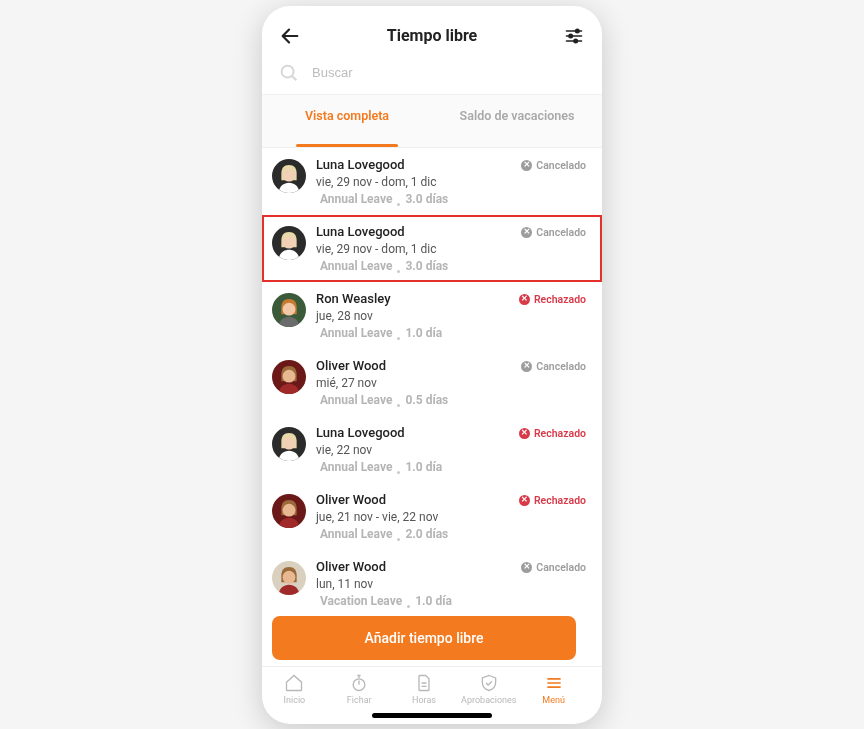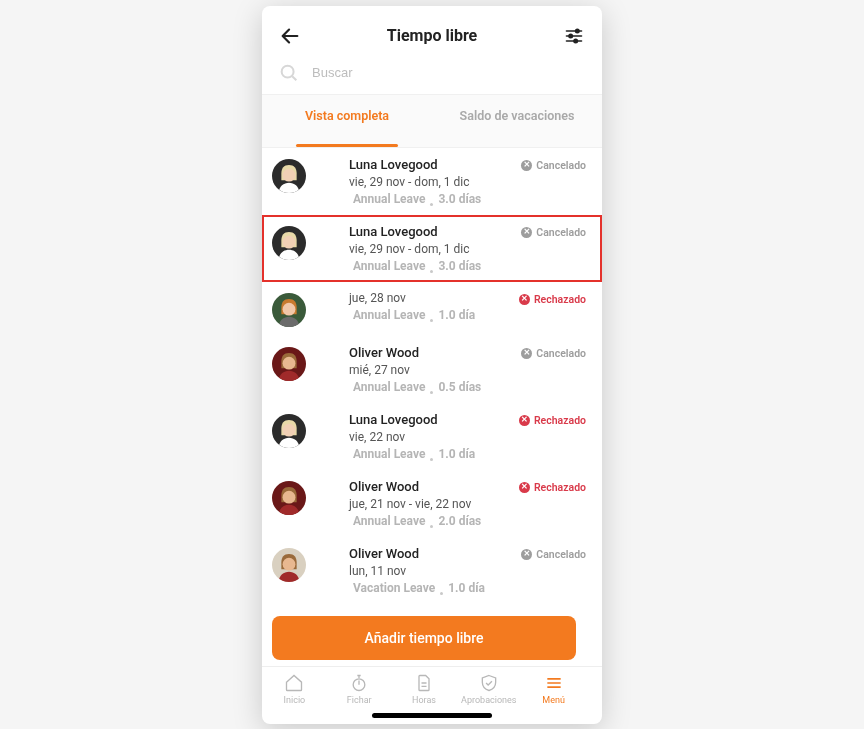--- a/index.html
+++ b/index.html
@@ -9,21 +9,21 @@
     width: 864px;
     height: 729px;
     display: flex;
     align-items: center;
     justify-content: center;
   }
   .phone {
     width: 340px;
     height: 718px;
     background: #fff;
-    border-radius: 8px;
+    border-radius: 28px;
     box-shadow: 0 6px 30px rgba(0,0,0,0.18);
     position: relative;
     overflow: hidden;
     display: flex;
     flex-direction: column;
   }
   .header {
     display: flex;
     align-items: center;
     justify-content: space-between;
@@ -87,21 +87,20 @@
   .list {
     flex: 1;
     overflow-y: hidden;
     position: relative;
   }
   .item {
     display: flex;
     align-items: flex-start;
     padding: 9px 16px 9px 10px;
     position: relative;
-    gap: 33px;
   }
   .item.highlighted {
     outline: 2px solid #e4312b;
     outline-offset: -2px;
   }
   .avatar {
     width: 34px; height: 34px;
     border-radius: 50%;
     flex-shrink: 0;
     margin-right: 10px;
@@ -279,20 +278,21 @@
       <div class="item">
     <div class="avatar">
           <svg viewBox="0 0 40 40">
     <rect width="40" height="40" fill="#3a5a3a"></rect>
     <path d="M20 7 c-6 0 -9 4 -9 10 v8 h18 v-8 c0 -6 -3 -10 -9 -10z" fill="#c87a2e"></path>
     <circle cx="20" cy="19" r="7.5" fill="#f1c7a8"></circle>
     <path d="M8 40 c0 -8 6 -12 12 -12 s12 4 12 12 z" fill="#6b6b6b"></path>
   </svg>
         </div>
     <div class="info">
+      <div class="name">Ron Weasley</div>
       <div class="dates">jue, 28 nov</div>
       <div class="meta">
         <span>Annual Leave</span>
         <span class="dot"></span>
         <span>1.0 día</span>
       </div>
     </div>
     <div class="status reject">
       <span class="sicon">✕</span>
       <span>Rechazado</span>

